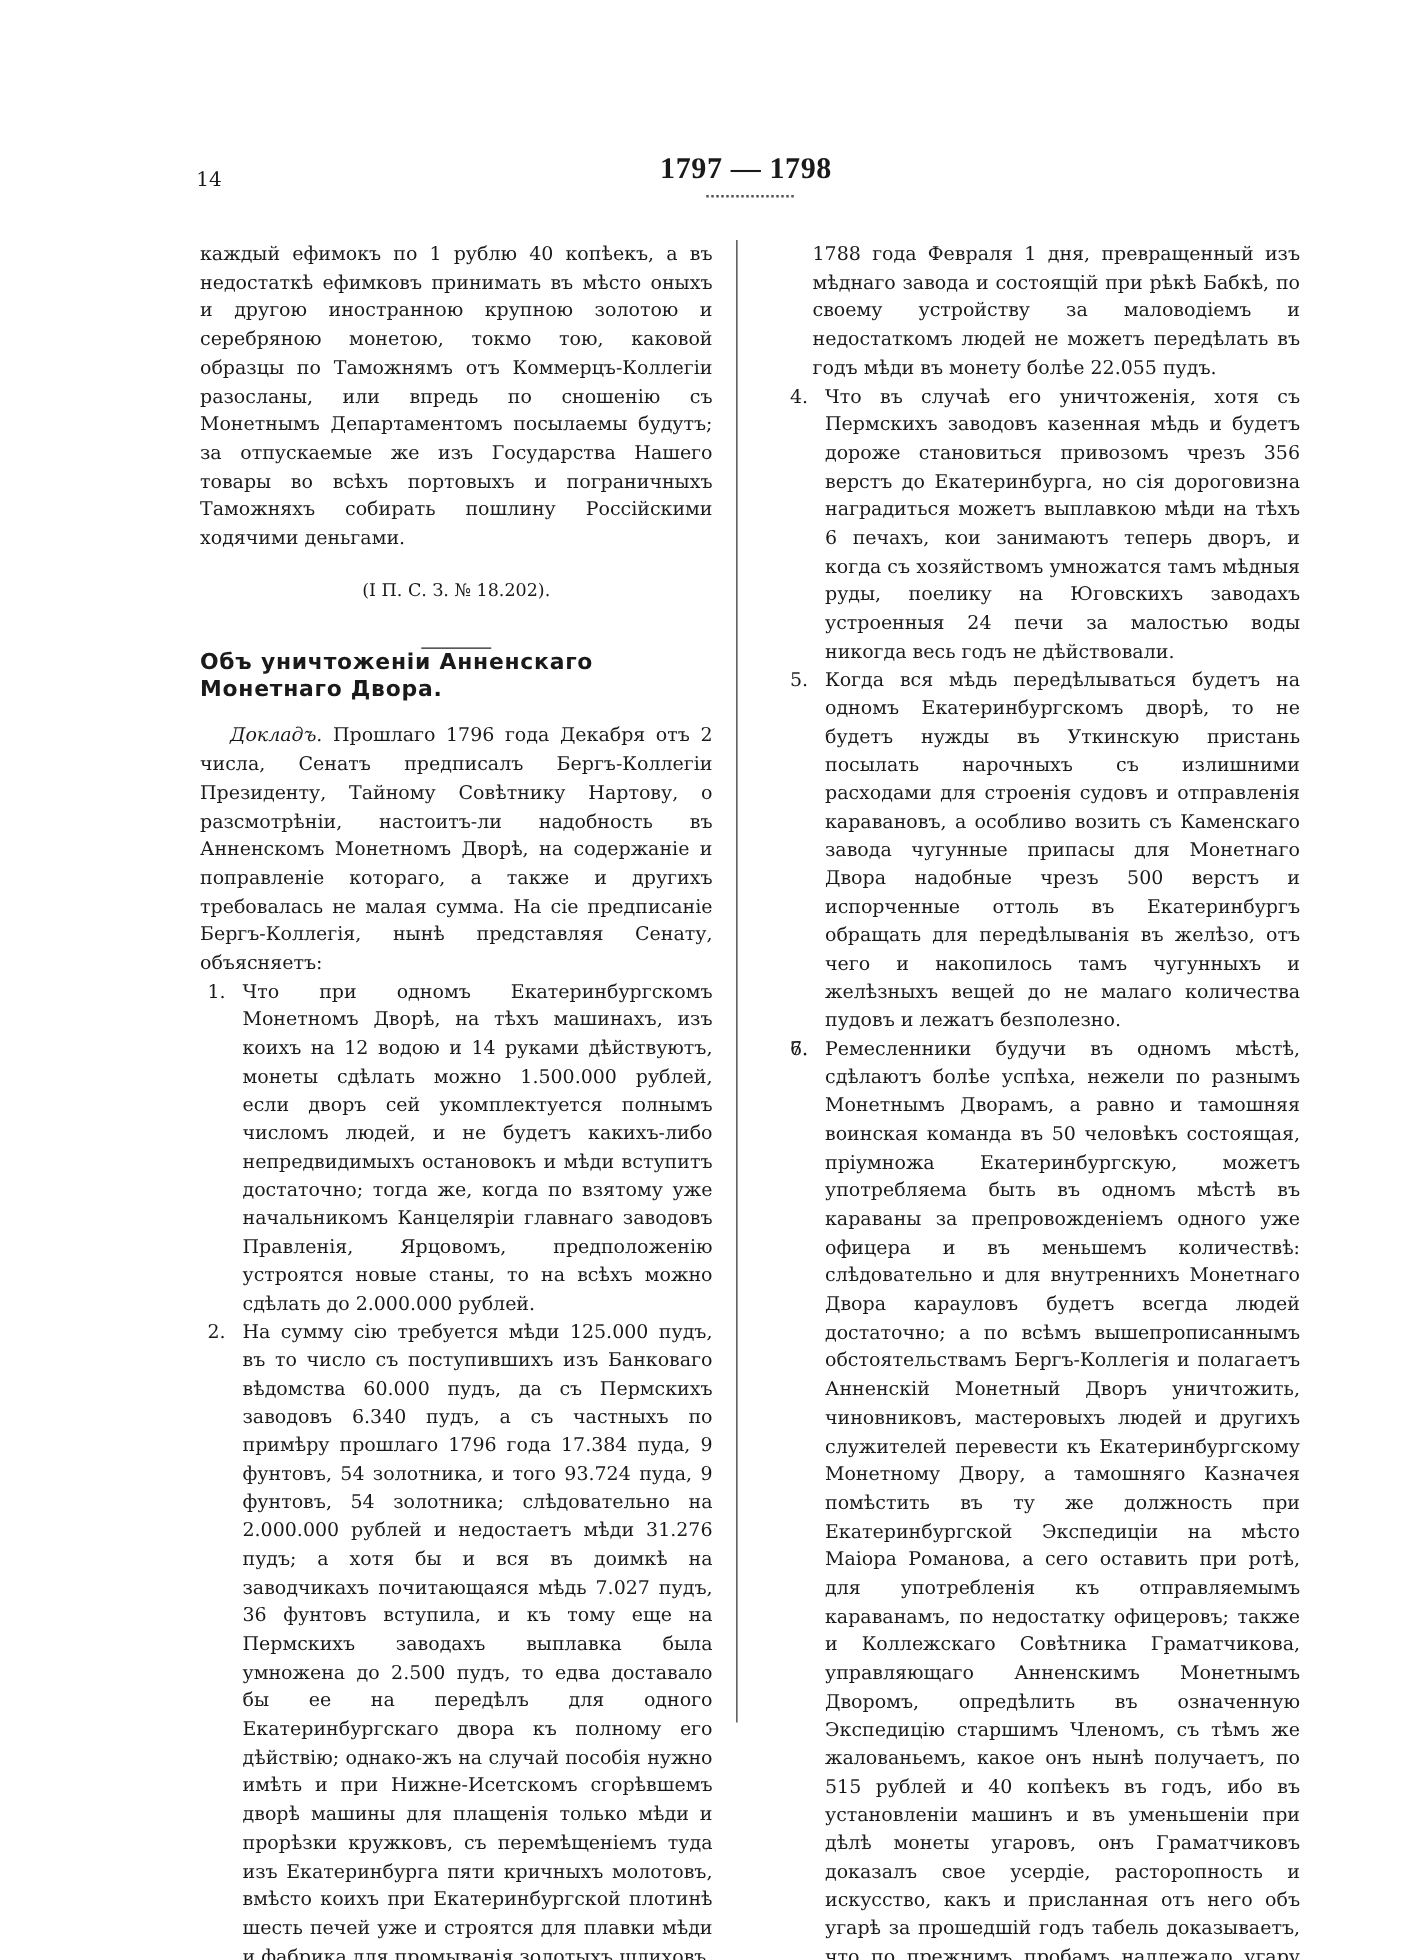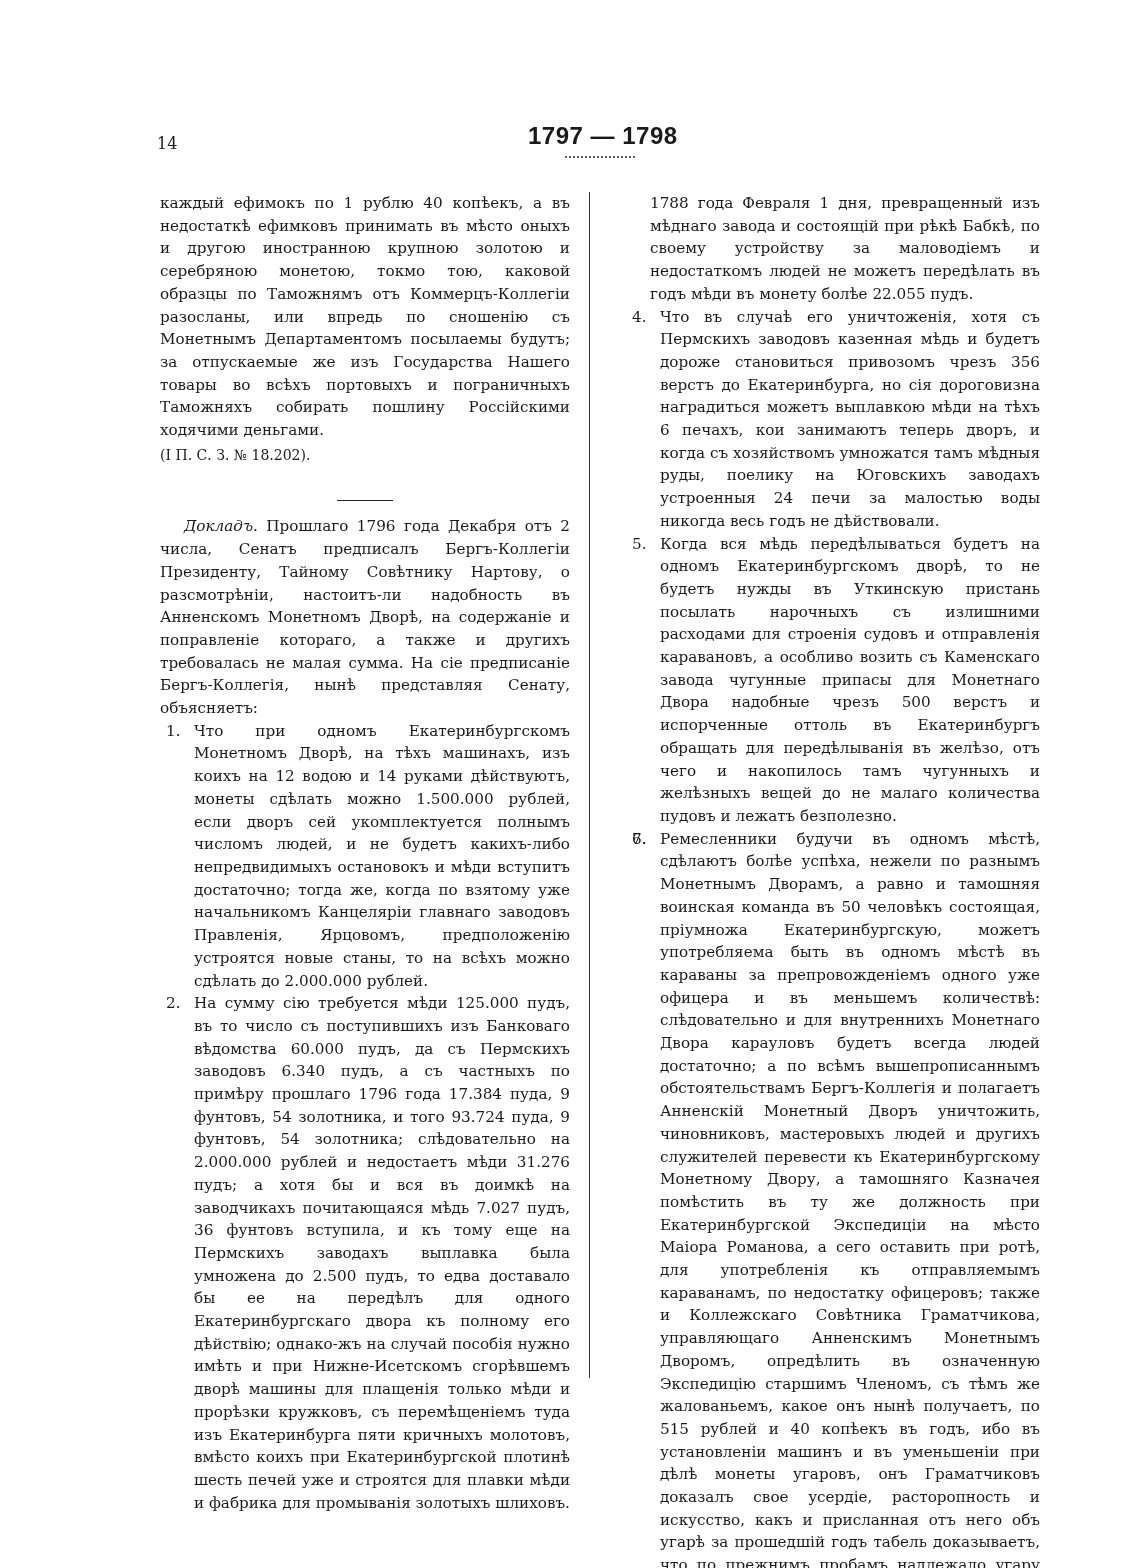--- a/index.html
+++ b/index.html
@@ -1,30 +1,30 @@
 <!DOCTYPE html>
 <html><head>
 <meta charset="utf-8">
 <style>
   html, body { margin: 0; padding: 0; background: #ffffff; }
   body { width: 1140px; height: 1568px; position: relative; overflow: hidden;
          font-family: "DejaVu Serif", "Liberation Serif", serif; color: #1a1a1a; }
   .page-number { position: absolute; left: 157px; top: 134px; font-size: 16px; }
   .running-head { position: absolute; left: 528px; top: 122px; font-size: 24px; font-weight: bold;
-                  font-family: Liberation Sans, sans-serif; letter-spacing: 0.5px; }
+                  font-family: Liberation Serif, serif; letter-spacing: 0.5px; }
   .head-ornament { position: absolute; left: 565px; top: 150px; width: 70px; height: 6px;
                    border-bottom: 2px dotted #555; }
   .col { position: absolute; top: 192px; width: 410px; font-size: 15.2px; line-height: 22.7px;
          text-align: justify; hyphens: manual; }
   .col-left { left: 160px; }
   .col-right { left: 626px; width: 414px; }
   .divider { position: absolute; left: 589px; top: 192px; width: 1px; height: 1186px; background: #333; }
   p { margin: 0; }
   .para-indent { text-indent: 24px; }
-  .citation { text-align: left; margin-top: 2px; font-size: 14px; }
+  .citation { text-align: center; margin-top: 20px; font-size: 14px; }
   .rule { width: 56px; height: 1px; background: #222; margin: 34px auto 0 auto; }
   .date { text-align: center; margin-top: 40px; }
   .doc-head { margin-top: 14px; text-indent: 24px; }
   .doc-head .num { }
   .doc-head .desc { font-style: italic; }
   .doc-title { font-family: "DejaVu Sans", sans-serif; font-weight: bold; font-size: 17.5px;
                line-height: 22px; letter-spacing: 0.6px; text-align: left; }
   .doklad { margin-top: 14px; }
   .doklad .lead { font-style: italic; }
   ol.items { list-style: none; margin: 0; padding: 0; }
@@ -38,20 +38,21 @@
 <body>
 
 <div class="page-number">14</div>
 <div class="running-head">1797 — 1798</div>
 <div class="head-ornament"></div>
 
 <div class="col col-left">
   <p>каждый ефимокъ по 1 рублю 40 копѣекъ, а въ недостаткѣ ефимковъ принимать въ мѣсто оныхъ и другою иностранною крупною золотою и серебряною монетою, токмо тою, каковой образцы по Таможнямъ отъ Коммерцъ-Коллегіи разосланы, или впредь по сношенію съ Монетнымъ Департаментомъ посылаемы будутъ; за отпускаемые же изъ Государства Нашего товары во всѣхъ портовыхъ и пограничныхъ Таможняхъ собирать пошлину Россійскими ходячими деньгами.</p>
   <p class="citation">(I П. С. З. № 18.202).</p>
   <div class="rule"></div>
+  <p class="doc-title">Объ уничтоженіи Анненскаго Монетнаго Двора.</p>
   <p class="doklad para-indent">
     <span class="lead">Докладъ.</span>
     <span>Прошлаго 1796 года Декабря отъ 2 числа, Сенатъ предписалъ Бергъ-Коллегіи Президенту, Тайному Совѣтнику Нартову, о разсмотрѣніи, настоитъ-ли надобность въ Анненскомъ Монетномъ Дворѣ, на содержаніе и поправленіе котораго, а также и другихъ требовалась не малая сумма. На сіе предписаніе Бергъ-Коллегія, нынѣ представляя Сенату, объясняетъ:</span>
   </p>
   <ol class="items">
     <li>
       <span class="n">1.</span>
       <span>Что при одномъ Екатеринбургскомъ Монетномъ Дворѣ, на тѣхъ машинахъ, изъ коихъ на 12 водою и 14 руками дѣйствуютъ, монеты сдѣлать можно 1.500.000 рублей, если дворъ сей укомплектуется полнымъ числомъ людей, и не будетъ какихъ-либо непредвидимыхъ остановокъ и мѣди вступитъ достаточно; тогда же, когда по взятому уже начальникомъ Канцеляріи главнаго заводовъ Правленія, Ярцовомъ, предположенію устроятся новые станы, то на всѣхъ можно сдѣлать до 2.000.000 рублей.</span>
     </li>
     <li>

